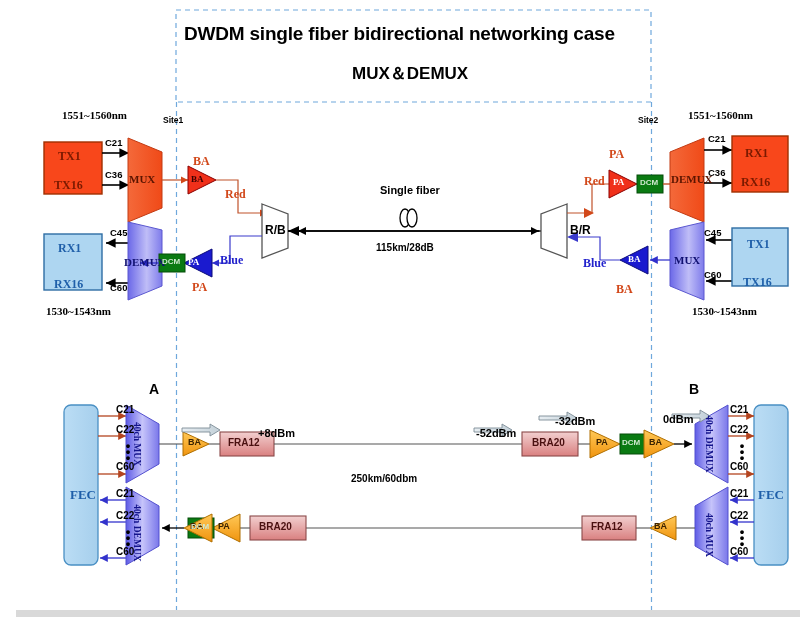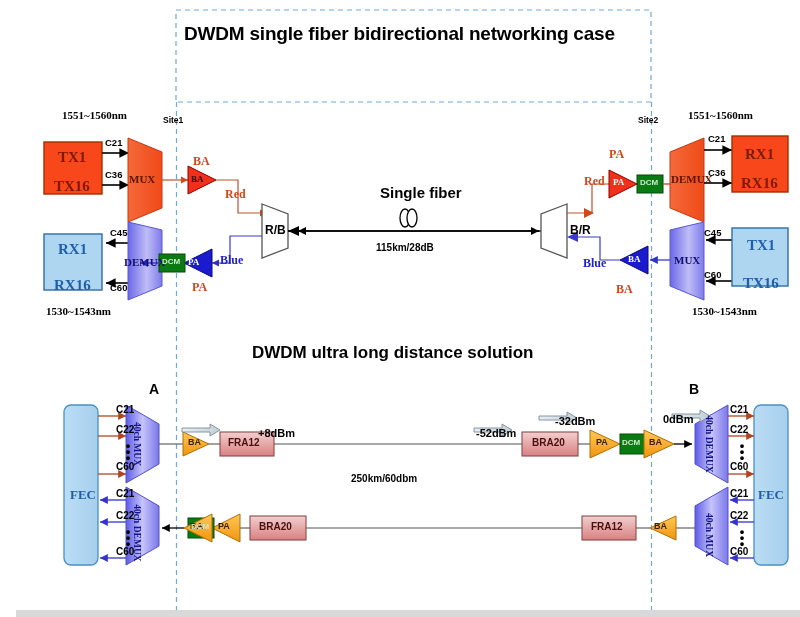--- a/index.html
+++ b/index.html
@@ -14,23 +14,23 @@
   .title2{font-size:17px;font-weight:bold;}
   .title3{font-size:17px;font-weight:bold;}
   .wl{font-family:"Liberation Serif",serif;font-size:11px;font-weight:bold;}
   .site{font-size:8.5px;font-weight:bold;}
   .ch{font-size:9.5px;font-weight:bold;}
   .ch2{font-size:10px;font-weight:bold;}
   .ampred{font-family:"Liberation Serif",serif;font-size:12px;font-weight:bold;color:#D2481A;}
   .ampblu{font-family:"Liberation Serif",serif;font-size:12px;font-weight:bold;color:#2222CC;}
   .redlbl{font-family:"Liberation Serif",serif;font-size:12px;font-weight:bold;color:#D2481A;}
   .blulbl{font-family:"Liberation Serif",serif;font-size:12px;font-weight:bold;color:#2222CC;}
-  .fibl{font-size:15px;font-weight:bold;}
+  .fibl{font-size:11px;font-weight:bold;}
   .fibd{font-size:10px;font-weight:bold;}
-  .boxlbl{font-family:"Liberation Serif",serif;font-size:15px;font-weight:bold;}
+  .boxlbl{font-family:"Liberation Serif",serif;font-size:12px;font-weight:bold;}
   .mxlbl{font-family:"Liberation Serif",serif;font-size:11px;font-weight:bold;}
   .dbm{font-size:11px;font-weight:bold;}
   .ab{font-size:14px;font-weight:bold;}
   .feclbl{font-family:"Liberation Serif",serif;font-size:13px;font-weight:bold;color:#1F5FA9;}
   .modlbl{font-family:"Liberation Serif",serif;font-size:9.5px;font-weight:bold;color:#333;}
   .tinylbl{font-size:8px;font-weight:bold;color:#fff;}
   .dots{font-size:13px;font-weight:bold;line-height:6px;text-align:center;}
 </style>
 </head>
 <body>
@@ -39,21 +39,21 @@
 
   <svg class="abs" style="left:0;top:0" width="800" height="617">
 
     <rect x="160" y="10" width="475" height="92" fill="none" stroke="#6FA8DC" stroke-width="1.2" stroke-dasharray="5,4"></rect>
 
     <line x1="160.5" y1="102" x2="160.5" y2="617" stroke="#6FA8DC" stroke-width="1.2" stroke-dasharray="5,4"></line>
     <line x1="635.5" y1="102" x2="635.5" y2="617" stroke="#6FA8DC" stroke-width="1.2" stroke-dasharray="5,4"></line>
   </svg>
 
   <div class="t title1" style="left:168px;top:24px;">DWDM single fiber bidirectional networking case</div>
-  <div class="t title3" style="left:236px;top:344px;">DWDM ultra long distance solution</div>
+  <div class="t title2" style="left:336px;top:65px;">MUX＆DEMUX</div>
 
   <svg class="abs" style="left:0;top:100px" width="800" height="240">
     <defs>
       <marker id="ahBlack" markerWidth="7" markerHeight="7" refX="6" refY="3" orient="auto">
         <path d="M0,0 L6,3 L0,6 z" fill="#000"></path>
       </marker>
       <marker id="ahRed" markerWidth="7" markerHeight="7" refX="6" refY="3" orient="auto">
         <path d="M0,0 L6,3 L0,6 z" fill="#D2481A"></path>
       </marker>
       <marker id="ahBlue" markerWidth="7" markerHeight="7" refX="6" refY="3" orient="auto">

